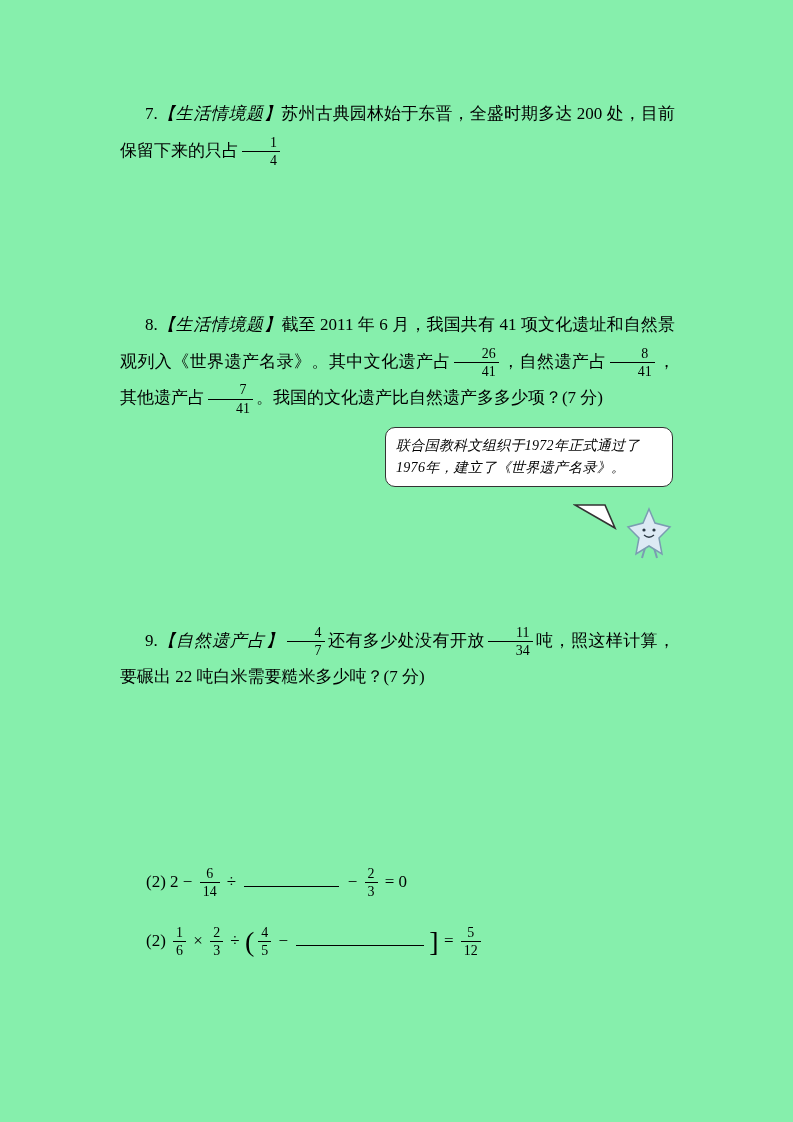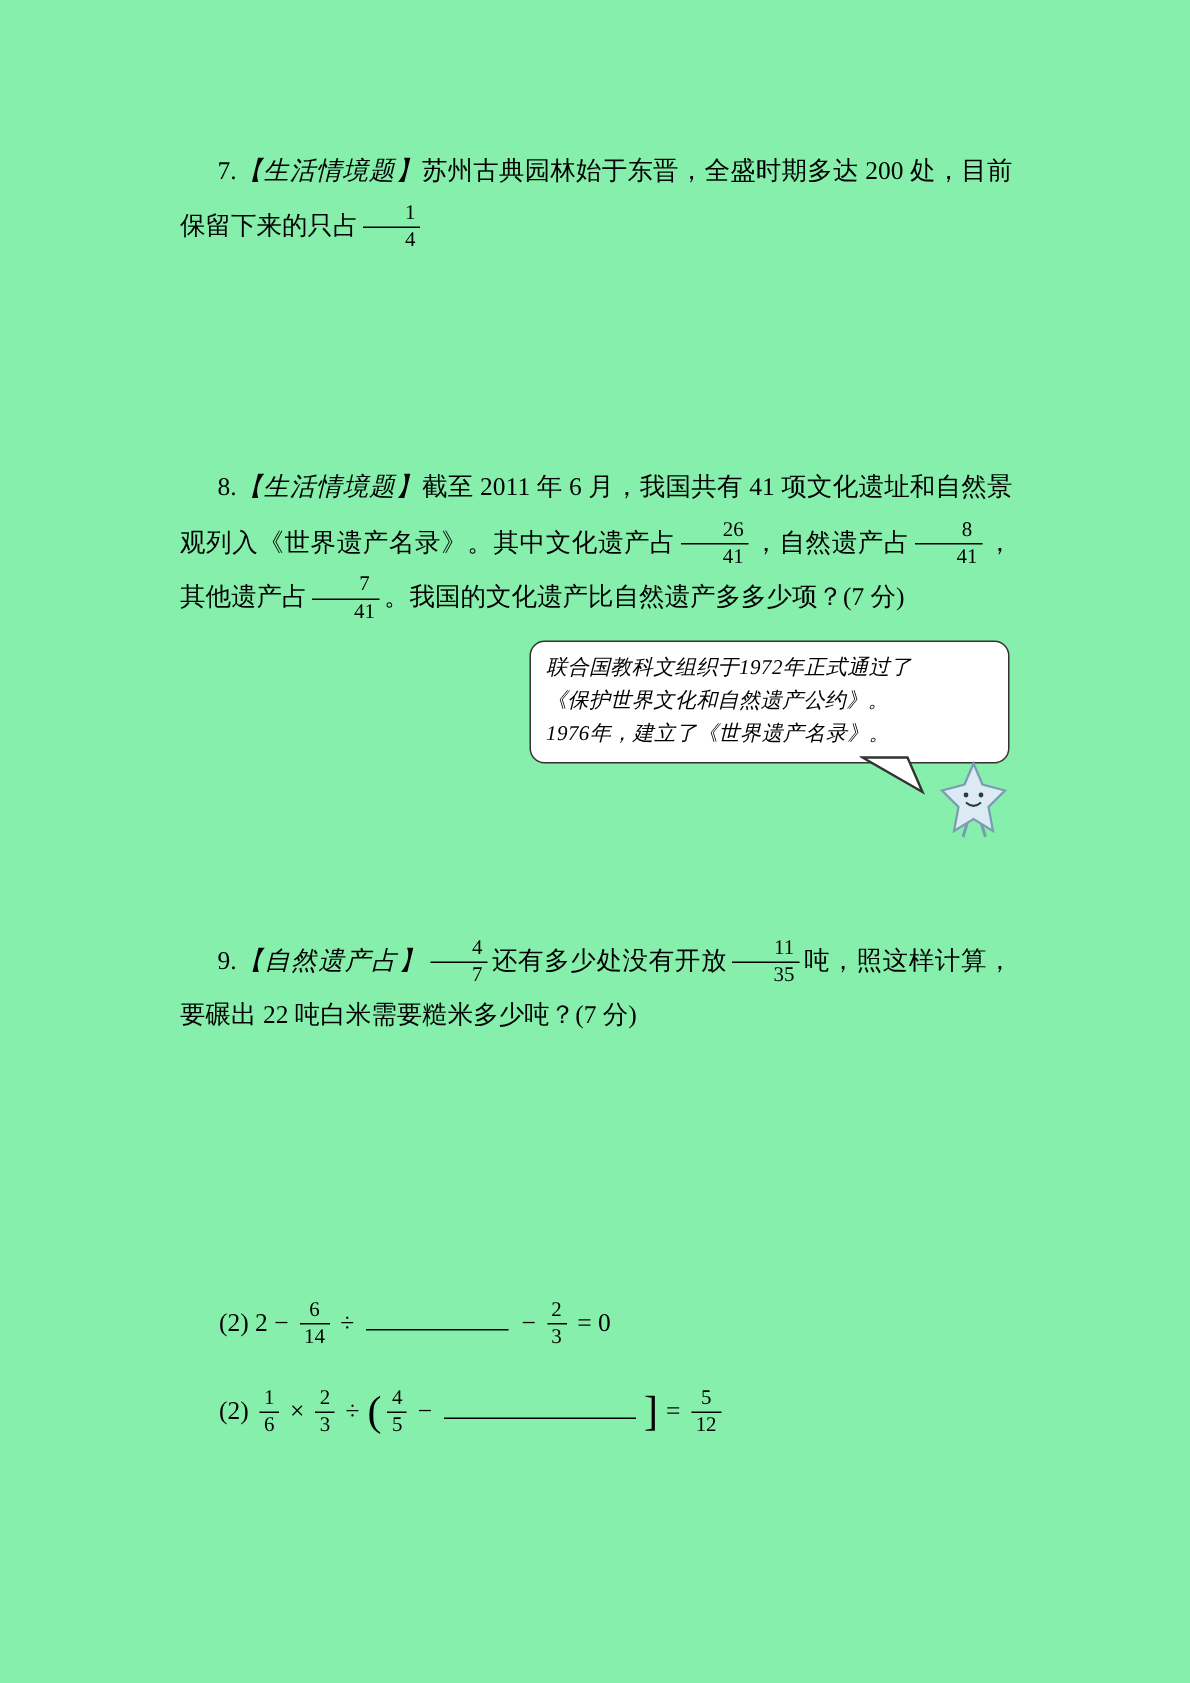--- a/index.html
+++ b/index.html
@@ -42,21 +42,21 @@
     vertical-align:middle;
     line-height:1;
     padding:0 1px;
     font-weight:400;
   }
   .space-a { height:138px; }
   .space-b { height:148px; }
   .bubble-area { position:relative; height:196px; margin-top:10px; }
   .bubble {
     position:absolute; top:0; right:2px;
-    width:320px;
+    width:288px;
     box-sizing:border-box;
     border:1.8px solid #333;
     border-radius:10px;
     padding:7px 10px;
     background:#fff;
     font-size:14px;
     line-height:1.58;
     font-style:italic;
     letter-spacing:0.3px;
   }
@@ -75,36 +75,35 @@
 
   <p class="qtext"><span>7.</span><span class="kai">【生活情境题】</span><span>苏州古典园林始于东晋，全盛时期多达 200 处，目前保留下来的只占</span><span class="frac"><span class="num">1</span><span class="den">4</span></span></p>
 
   <div class="space-a"></div>
 
   <p class="qtext"><span>8.</span><span class="kai">【生活情境题】</span><span>截至 2011 年 6 月，我国共有 41 项文化遗址和自然景观列入《世界遗产名录》。其中文化遗产占</span><span class="frac"><span class="num">26</span><span class="den">41</span></span><span>，自然遗产占</span><span class="frac"><span class="num">8</span><span class="den">41</span></span><span>，其他遗产占</span><span class="frac"><span class="num">7</span><span class="den">41</span></span><span>。我国的文化遗产比自然遗产多多少项？(7 分)</span></p>
 
   <div class="bubble-area">
     <div class="bubble">
       <div>联合国教科文组织于1972年正式通过了</div>
-      <div>《保护世界文化和自然遗产公约》。</div>
       <div>1976年，建立了《世界遗产名录》。</div>
     </div>
     <svg class="bubble-tail" width="44" height="26" viewBox="0 0 44 26">
       <polygon points="2,1 32,1 42,24" fill="#ffffff" stroke="#333333" stroke-width="1.6"></polygon>
     </svg>
     <svg class="mascot" width="48" height="56" viewBox="0 0 48 56">
       <path d="M20 41 l-3 10 M29 41 l3 10" stroke="#7a9db1" stroke-width="2" fill="none"></path>
       <polygon stroke="#7a9db1" stroke-width="1.5" points="24,2 30,16 45,20 34,31 37,47 24,39 11,47 14,31 3,20 18,16" fill="#dceaf4"></polygon>
       <circle cx="19" cy="23" r="1.6" fill="#2b3a44"></circle>
       <circle cx="29" cy="23" r="1.6" fill="#2b3a44"></circle>
       <path d="M19 28 q5 4.5 10 0" stroke="#2b3a44" stroke-width="1.3" fill="none"></path>
     </svg>
   </div>
 
-  <p class="qtext"><span>9.</span><span class="kai">【自然遗产占】</span><span class="frac"><span class="num">4</span><span class="den">7</span></span><span>还有多少处没有开放</span><span class="frac"><span class="num">11</span><span class="den">35</span></span><span>吨，照这样计算，要碾出 22 吨白米需要糙米多少吨？(7 分)</span></p>
+  <p class="qtext"><span>9.</span><span class="kai">【自然遗产占】</span><span class="frac"><span class="num">4</span><span class="den">7</span></span><span>还有多少处没有开放</span><span class="frac"><span class="num">11</span><span class="den">34</span></span><span>吨，照这样计算，要碾出 22 吨白米需要糙米多少吨？(7 分)</span></p>
 
   <div class="space-b"></div>
 
 
   <p class="eq"><span>(2) 2 − </span><span class="frac"><span class="num">6</span><span class="den">14</span></span><span> ÷ </span><span class="blank" style="width: 95px;"></span><span> − </span><span class="frac"><span class="num">2</span><span class="den">3</span></span><span> = 0</span></p>
 
   <p class="eq"><span>(2) </span><span class="frac"><span class="num">1</span><span class="den">6</span></span><span> × </span><span class="frac"><span class="num">2</span><span class="den">3</span></span><span> ÷ </span><span class="bigparen">(</span><span class="frac"><span class="num">4</span><span class="den">5</span></span><span> − </span><span class="blank" style="width: 128px;"></span><span class="bigparen">]</span><span> = </span><span class="frac"><span class="num">5</span><span class="den">12</span></span></p>
 
 </div>
 

